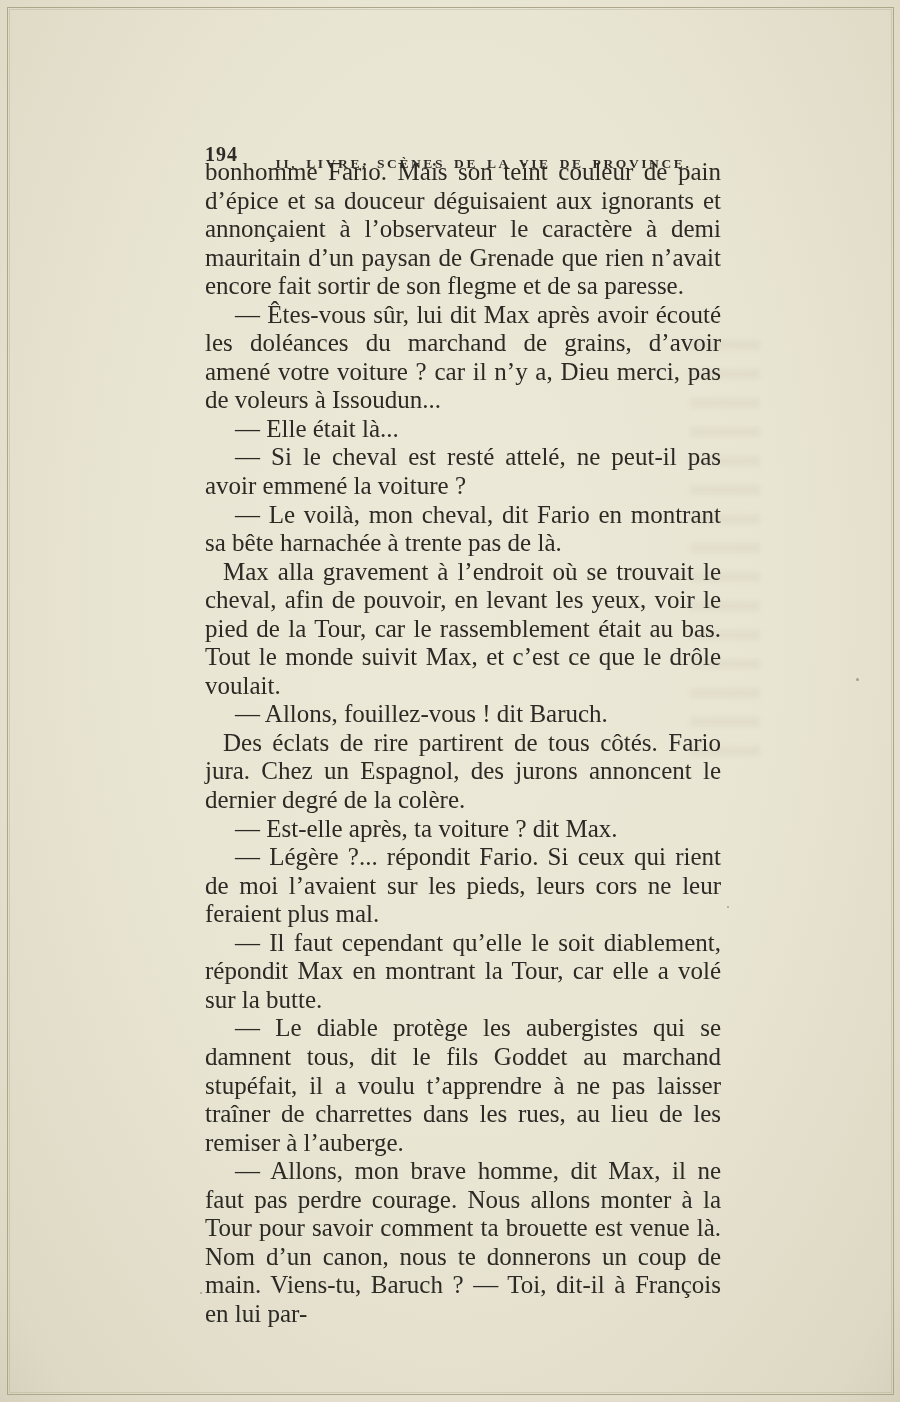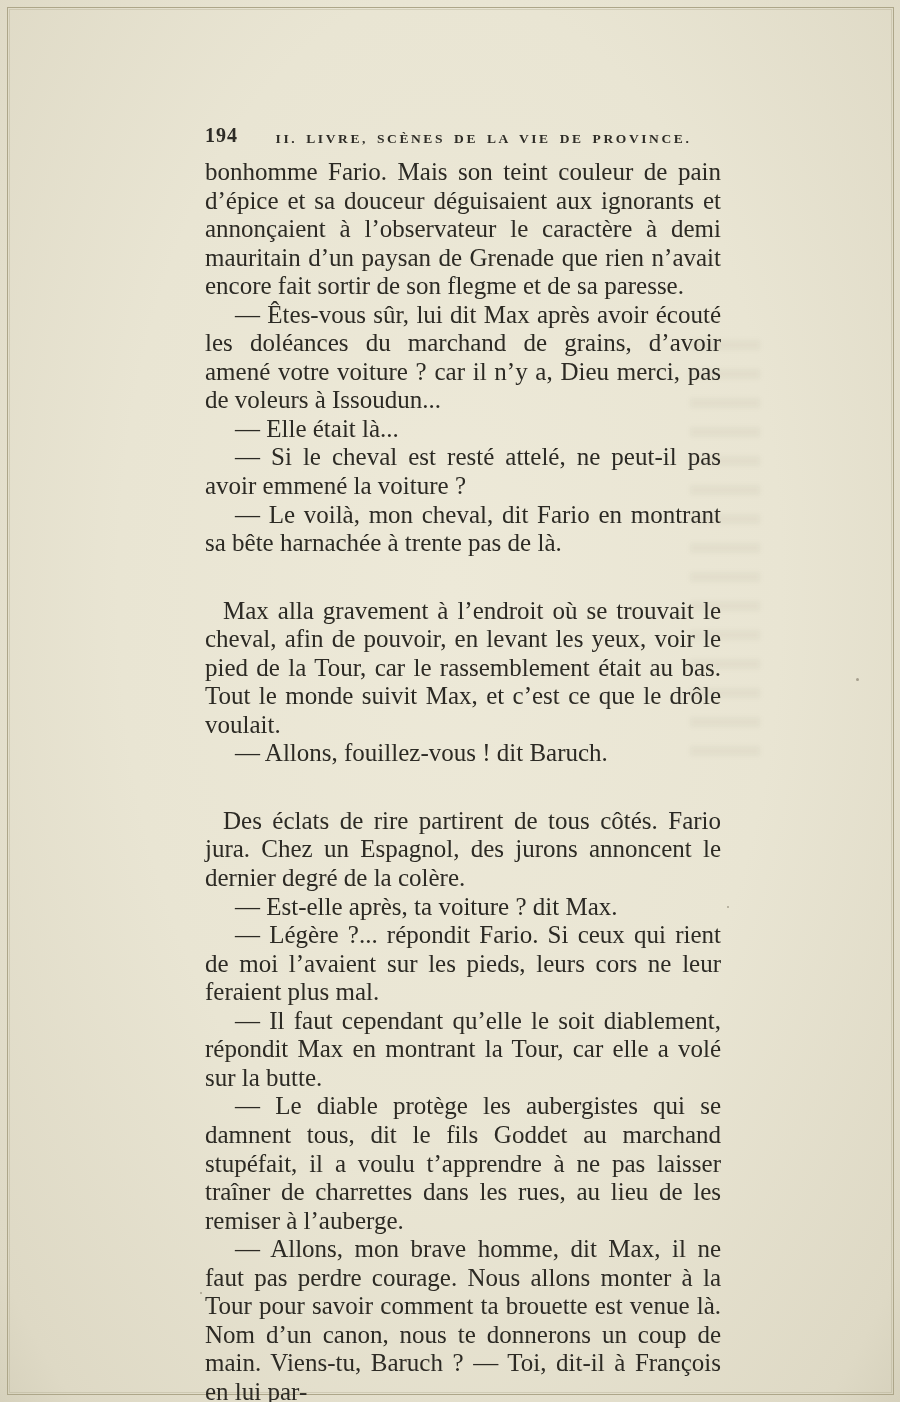--- a/index.html
+++ b/index.html
@@ -32,25 +32,25 @@
     position: absolute;
     left: 9px;
     top: 9px;
     right: 8px;
     bottom: 9px;
     border: 1px solid rgba(173, 166, 137, 0.35);
     pointer-events: none;
   }
   .header {
     position: absolute;
-    top: 112px;
+    top: 137px;
     left: 205px;
     width: 516px;
     display: flex;
-    align-items: flex-end;
+    align-items: center;
     color: #2e2c26;
   }
   .page-number {
     font-size: 20px;
     font-weight: 700;
     letter-spacing: 1px;
   }
   .running-title {
     flex: 1;
     text-align: center;
@@ -71,21 +71,21 @@
     font-size: 25px;
     line-height: 28.55px;
     text-align: justify;
     text-rendering: optimizeLegibility;
   }
   .text-block p {
     margin: 0;
     padding: 0;
   }
   p.indent-none   { text-indent: 0; }
-  p.indent-plain  { text-indent: 18px; margin-top: 39px; }
+  p.indent-plain  { text-indent: 18px; }
   p.indent-dialog { text-indent: 30px; font-family: Liberation Serif, serif; }
   .speck {
     position: absolute;
     border-radius: 50%;
     background: rgba(70, 60, 45, 0.4);
     pointer-events: none;
   }
   .bleed {
     position: absolute;
     top: 340px;

